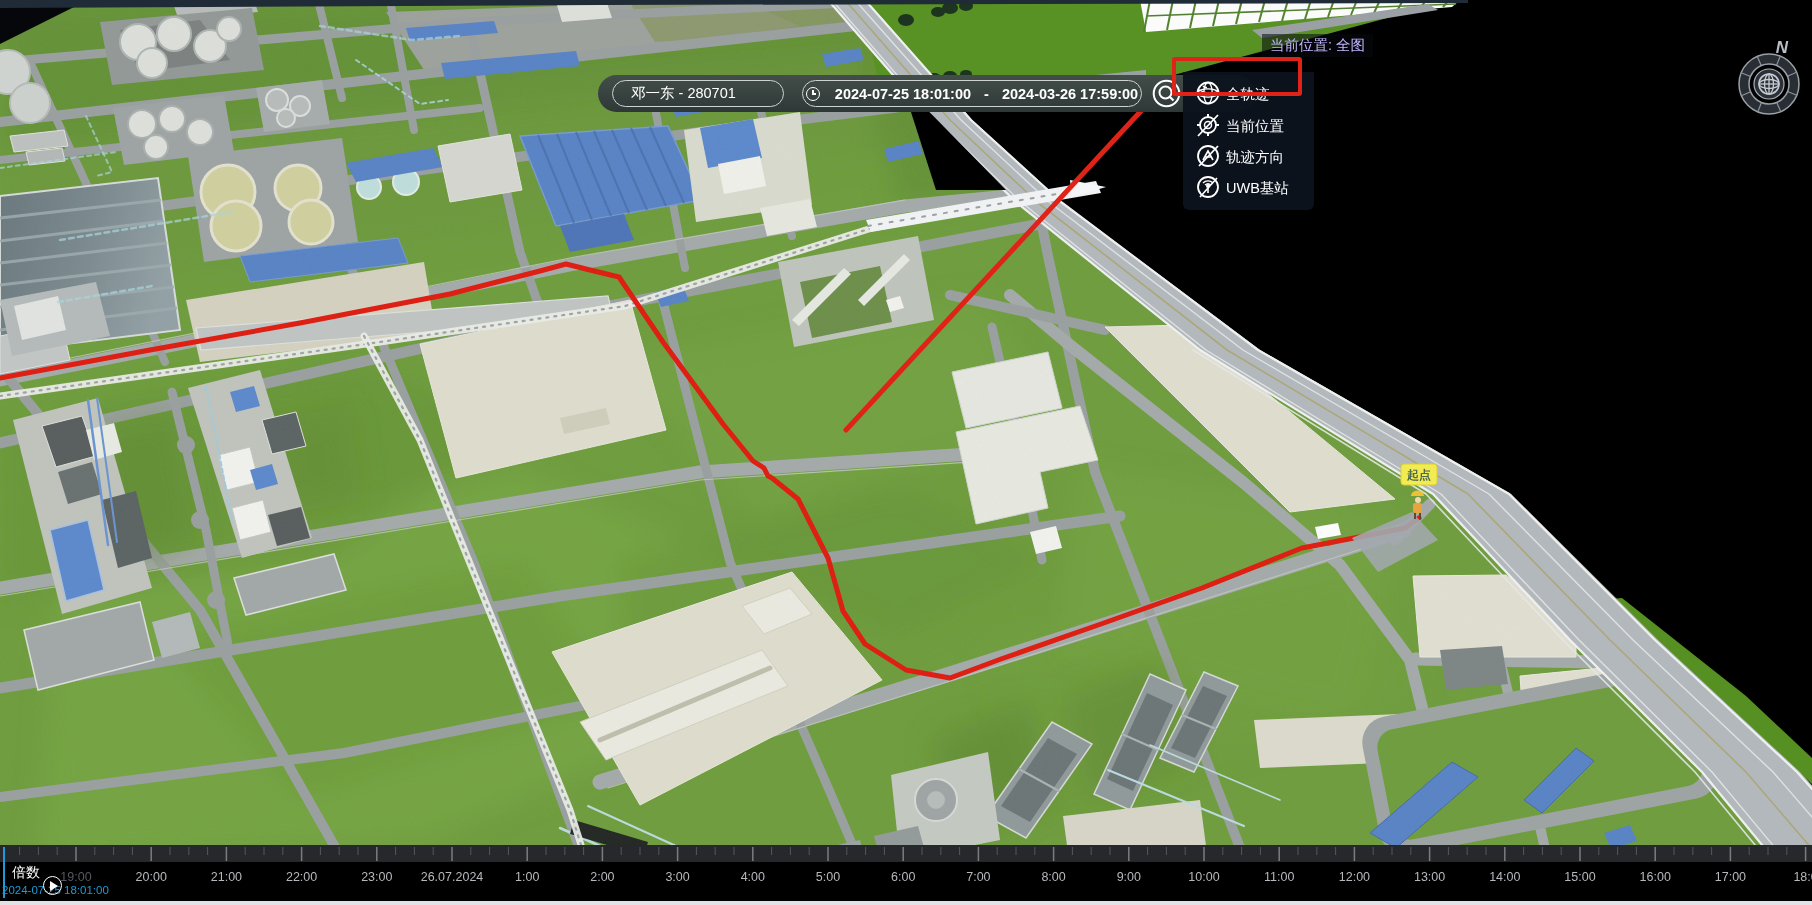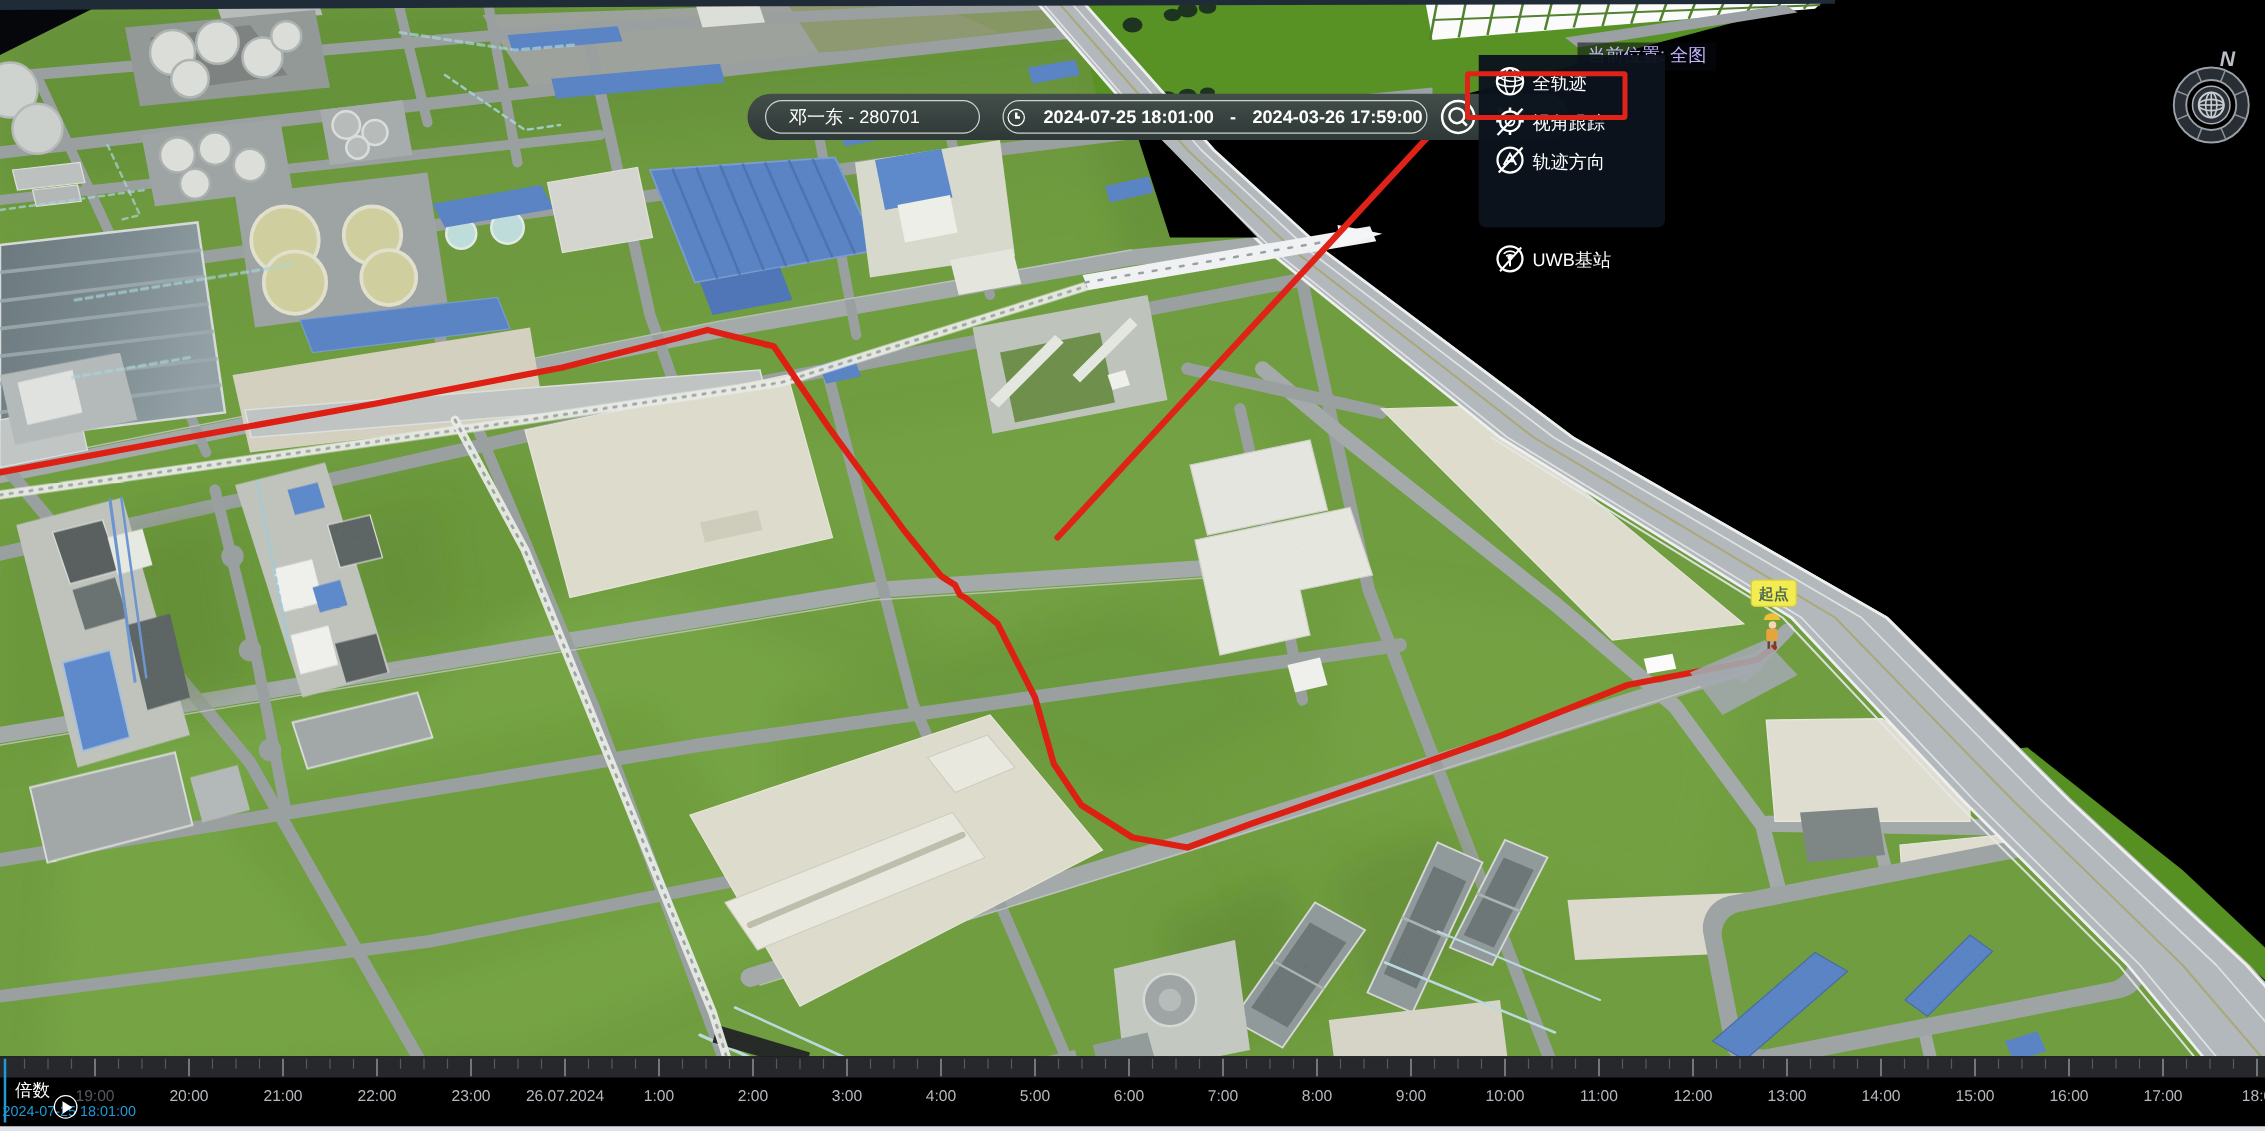--- a/index.html
+++ b/index.html
@@ -12,21 +12,21 @@
   display:flex; align-items:center; }
 .p1 { position:absolute; left:14px; top:5px; width:172px; padding-left:18px; }
 .p2 { position:absolute; left:204px; top:5px; width:340px; justify-content:center; gap:13px; font-size:14.5px; font-weight:600; white-space:nowrap; }
 .clock { width:14px; height:14px; border:1.6px solid #fff; border-radius:50%; position:relative; margin-right:2px; }
 .clock:before { content:""; position:absolute; left:5.2px; top:2.2px; width:1.6px; height:4.4px; background:#fff; }
 .clock:after { content:""; position:absolute; left:5.2px; top:5.6px; width:3.8px; height:1.6px; background:#fff; }
 .atbtn2 { position:absolute; left:554px; top:4px; }
 .chev { position:absolute; left:600px; top:11px; width:22px; height:14px; }
 .poslabel { position:absolute; left:1262px; top:34px; height:23px; padding:0 8px; background:rgba(5,10,16,0.55);
   color:#c4b5fd; font-size:14.5px; line-height:23px; }
-.dropdown { position:absolute; left:1183px; top:44px; width:149px; height:138px; background:rgba(11,19,29,0.96);
+.dropdown { position:absolute; left:1183px; top:72px; width:131px; height:138px; background:rgba(11,19,29,0.96);
   border-radius:0 0 6px 6px; }
 .ditem { position:absolute; left:0; width:100%; height:30px; color:#fff; font-size:14.5px; }
 .ditem span { position:absolute; left:43px; top:7px; }
 .redbox { position:absolute; left:1172px; top:57px; width:130px; height:39px; border:4px solid #e02318; border-radius:3px; }
 .bottombar { position:absolute; left:0; top:845px; width:1812px; height:68px; background:#000; }
 .ruler { position:absolute; left:0; top:0; width:1812px; height:17px; background:#26282b; }
 .botedge { position:absolute; left:0; top:901px; width:1812px; height:4px; background:#dfe3e8; }
 .mult { position:absolute; left:12px; top:864px; color:#fff; font-size:14px; }
 .bluetime { position:absolute; left:2px; top:884px; color:#1e9ad6; font-size:11.5px; }
 .playbtn { position:absolute; left:43px; top:876px; width:19px; height:19px; border:1.8px solid #fff; border-radius:50%; }
@@ -426,33 +426,33 @@
 <div class="ditem" style="top:38px;">
 <svg width="30" height="30" style="position:absolute;left:10px;top:0" viewBox="0 0 30 30">
 <circle cx="15" cy="15" r="8" fill="none" stroke="#fff" stroke-width="1.8"></circle>
 <circle cx="15" cy="15" r="3.5" fill="none" stroke="#fff" stroke-width="1.5"></circle>
 <line x1="15" y1="4" x2="15" y2="8" stroke="#fff" stroke-width="2"></line>
           <line x1="15" y1="22" x2="15" y2="26" stroke="#fff" stroke-width="2"></line>
 <line x1="4" y1="15" x2="8" y2="15" stroke="#fff" stroke-width="2"></line>
           <line x1="22" y1="15" x2="26" y2="15" stroke="#fff" stroke-width="2"></line>
 <line x1="5" y1="26" x2="25" y2="5" stroke="#fff" stroke-width="1.8"></line>
 </svg>
-        <span>视角跟踪</span>
+        <span>当前位置</span>
       </div>
 
 <div class="ditem" style="top:69px;text-align:center;">
 <svg width="28" height="28" style="position:absolute;left:11px;top:1px" viewBox="0 0 28 28">
 <circle cx="14" cy="14" r="10" fill="none" stroke="#fff" stroke-width="1.8"></circle>
 <path d="M9,18 l5,-9 l5,9 m-2,-3 l-6,0" fill="none" stroke="#fff" stroke-width="1.6"></path>
 <line x1="5" y1="24" x2="24" y2="4" stroke="#fff" stroke-width="1.8"></line>
 </svg>
         <span>轨迹方向</span>
       </div>
 
-<div class="ditem" style="top:100px;margin-top:48px;">
+<div class="ditem" style="top:100px;">
 <svg width="28" height="28" style="position:absolute;left:11px;top:1px" viewBox="0 0 28 28">
 <circle cx="14" cy="14" r="10" fill="none" stroke="#fff" stroke-width="1.8"></circle>
 <circle cx="14" cy="13" r="2" fill="#fff"></circle>
 <path d="M9,10 a7,7 0 0 1 10,0 M11,12 a4.5,4.5 0 0 1 6,0" fill="none" stroke="#fff" stroke-width="1.4"></path>
 <line x1="14" y1="15" x2="14" y2="20" stroke="#fff" stroke-width="1.6"></line>
 <line x1="6" y1="24" x2="23" y2="5" stroke="#fff" stroke-width="1.6"></line>
 </svg>
         <span>UWB基站</span>
       </div>
 </div>

